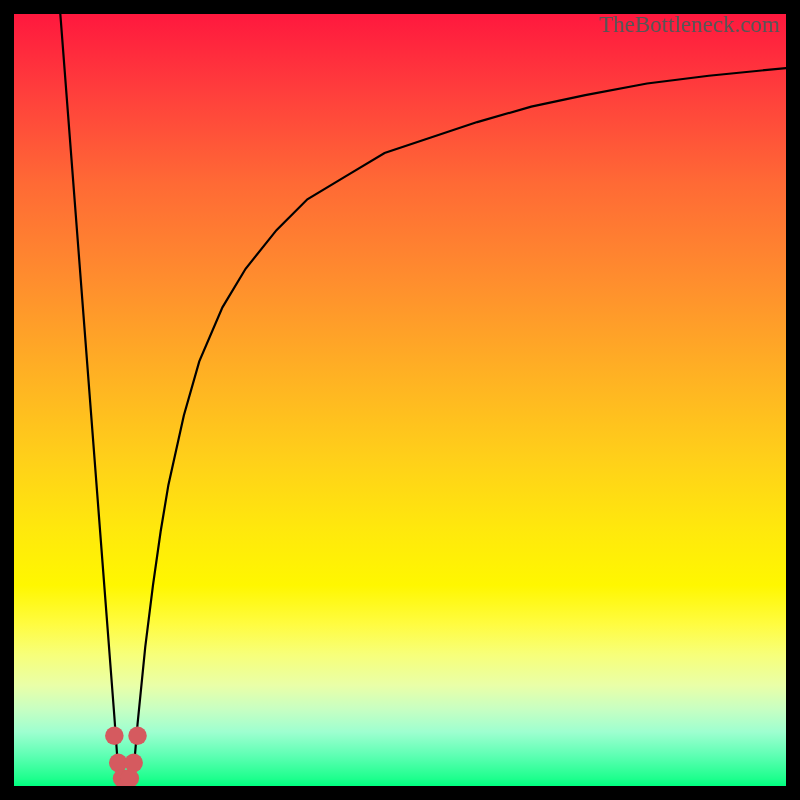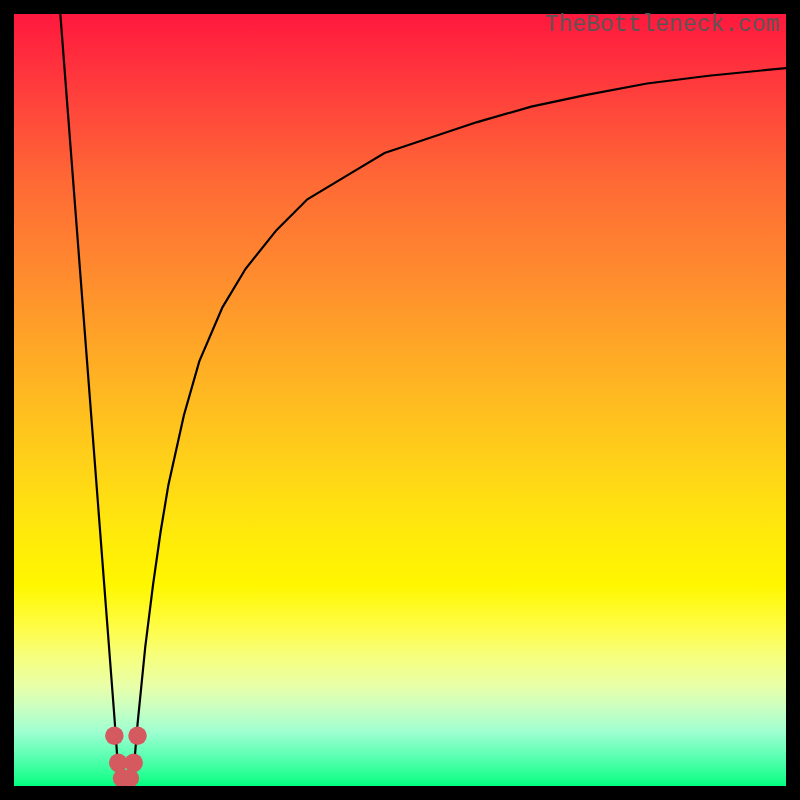--- a/index.html
+++ b/index.html
@@ -40,21 +40,21 @@
       #9effd0 93%,
       #5fffb4 96%,
       #1fff8e 99%,
       #00ff80 100%
     );
   }
   .watermark {
     position: absolute;
     top: -2px;
     right: 6px;
-    font-family: Liberation Mono, monospace;
+    font-family: Liberation Serif, serif;
     font-size: 23px;
     color: #565656;
     letter-spacing: 0px;
     user-select: none;
     text-align: right;
   }
   svg.curve {
     position: absolute;
     left: 0;
     top: 0;

